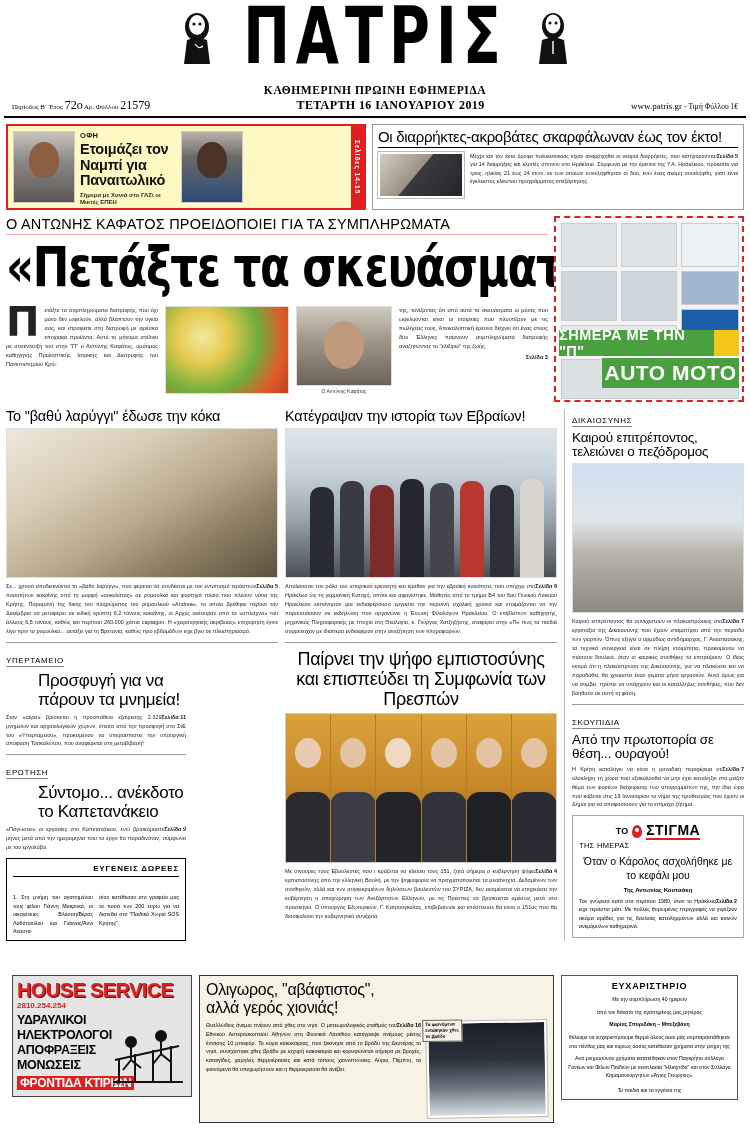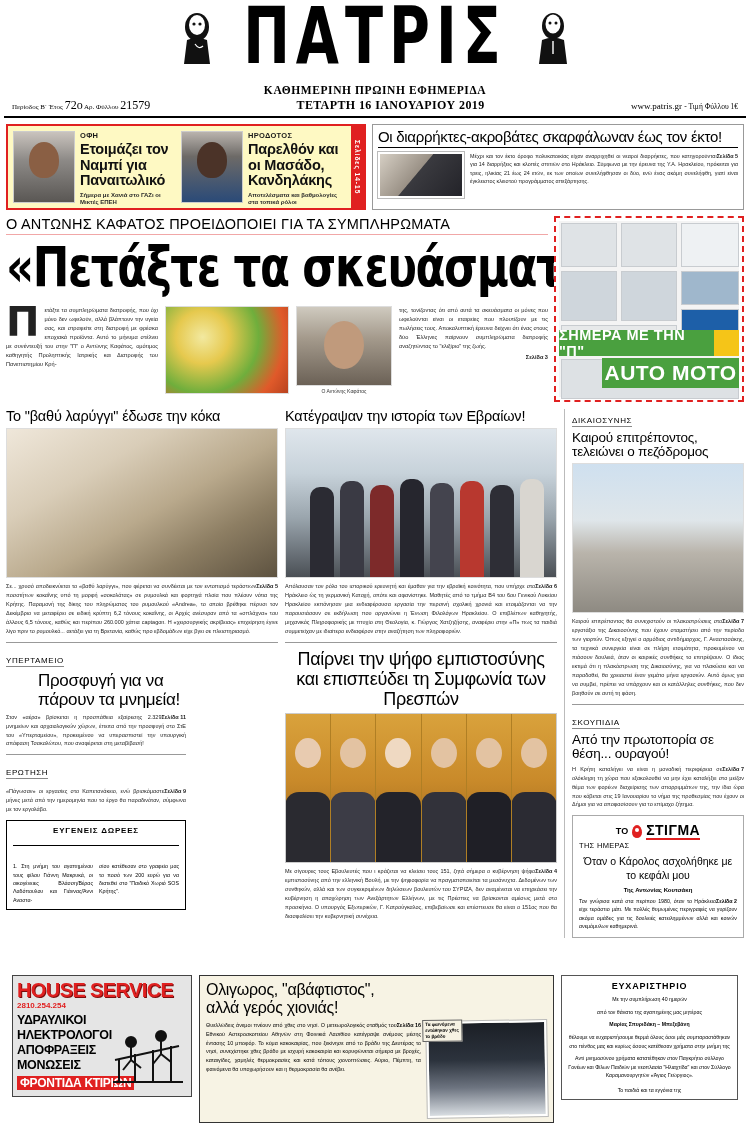--- a/index.html
+++ b/index.html
@@ -143,21 +143,21 @@
   .hr-thin { border-top:1px solid #999; margin:6px 0; }
   .big2 { font-size:17px; line-height:1.12; letter-spacing:-0.3px;margin-left:32px; }
   .big3 { font-size:18px; line-height:1.12; letter-spacing:-0.3px; text-align:center; }
   .parl-img { width:100%; height:150px; border:1px solid #ccc; display:flex; }
   .parl-img .slot { flex:1; background: linear-gradient(180deg,#d9a23c 0%, #c98a2a 45%, #8f5f1b 100%); border-right:1px solid #b07f24; position:relative; overflow:hidden;}
   .parl-img .slot:last-child { border-right:none; }
   .parl-img .slot .hd { position:absolute; left:50%; top:24px; transform:translateX(-50%); width:26px; height:30px; border-radius:50%; background:#e3c3a2; }
   .parl-img .slot .bd { position:absolute; left:50%; bottom:0; transform:translateX(-50%); width:46px; height:70px; border-radius:14px 14px 0 0; background:#2a2a30; }
 
   .donate-box { border:1px solid #000; padding:5px 6px; margin-top:6px; }
-  .donate-title { text-align:center; font-weight:700; font-size:8px; letter-spacing:0.8px; border-bottom:1px solid #000; padding-bottom:10px; margin-bottom:16px; }
+  .donate-title { text-align:right; font-weight:700; font-size:8px; letter-spacing:0.8px; border-bottom:1px solid #000; padding-bottom:3px; margin-bottom:16px; }
   .donate-cols { display:flex; gap:6px; font-size:5.3px; line-height:1.6; text-align:justify; }
 
   .stigma-box { border:1px solid #aaa; padding:6px; margin-top:6px; }
   .stigma-head { display:flex; align-items:center; justify-content:center; gap:4px; }
   .stigma-to { font-size:9px; font-weight:700; }
   .stigma-pin { width:10px; height:13px; background:#e02020; border-radius:50% 50% 50% 50%/60% 60% 40% 40%; position:relative; }
   .stigma-pin:after { content:""; position:absolute; left:3px; top:3.5px; width:4px; height:4px; border-radius:50%; background:#fff; }
   .stigma-word { font-size:14px; font-weight:700; letter-spacing:0.5px; border-bottom:2px solid #e02020; }
   .stigma-day { text-align:left; font-size:7.5px; margin-top:1px; letter-spacing:0.3px; }
   .stigma-q { text-align:center; font-size:10.5px; line-height:1.25; margin-top:5px; }
@@ -242,25 +242,20 @@
         <div class="sport-txt">
           <div class="sport-kicker">ΟΦΗ</div>
           <div class="sport-head">Ετοιμάζει τον Ναμπί για Παναιτωλικό</div>
           <div class="sport-sub">Σήμερα με Χανιά στο ΓΑΖι οι Μικτές ΕΠΕΗ</div>
         </div>
       </div>
       <div class="sport-item" style="padding-right:16px;">
         <div class="sport-photo p2">
             <div class="face-oval dark"></div>
           </div>
-        <div class="sport-txt">
-          <div class="sport-kicker">ΗΡΟΔΟΤΟΣ</div>
-          <div class="sport-head">Παρελθόν και οι Μασάδο, Κανδηλάκης</div>
-          <div class="sport-sub">Αποτελέσματα και βαθμολογίες στα τοπικά ρόλοι</div>
-        </div>
       </div>
       <div class="side-pages">
         <span>Σελίδες 14-15</span>
       </div>
     </div>
 
     <div class="burglar-box">
       <div class="burglar-head">Οι διαρρήκτες-ακροβάτες σκαρφάλωναν έως τον έκτο!</div>
       <div class="burglar-body">
         <div class="burglar-photo"></div>
@@ -327,20 +322,21 @@
       <div style="display:flex;gap:7px;">
         <div style="width:180px;">
           <div class="kicker-ul">ΥΠΕΡΤΑΜΕΙΟ</div>
           <div class="big2">Προσφυγή για να πάρουν τα μνημεία!</div>
           <div class="body-txt">
             <span class="pg">Σελίδα 11</span>
             <span>Στον «αέρα» βρίσκεται η προσπάθεια εξαίρεσης 2.329 μνημείων και αρχαιολογικών χώρων, έπειτα από την προσφυγή στο ΣτΕ του «Υπερταμείου», προκειμένου να υπερασπιστεί την υπουργική απόφαση Τσακαλώτου, που αναφέρεται στη μεταβίβασή!</span>
           </div>
           <div class="hr-thin"></div>
           <div class="kicker-ul">ΕΡΩΤΗΣΗ</div>
+          <div class="big2">Σύντομο... ανέκδοτο το Καπετανάκειο</div>
           <div class="body-txt">
             <span class="pg">Σελίδα 9</span>
             <span>«Πάγωσαν» οι εργασίες στο Καπετανάκειο, ενώ βρισκόμαστε μήνες μετά από την ημερομηνία που το έργο θα παραδινόταν, σύμφωνα με τον εργολάβο.</span>
           </div>
           <div class="donate-box">
             <div class="donate-title">ΕΥΓΕΝΕΙΣ ΔΩΡΕΕΣ</div>
             <div class="donate-cols">
               <div style="flex:1;">1. Στη μνήμη του αγαπημένου τους φίλου Γιάννη Μακρυκά, οι οικογένειες Βλάσση/Βέρας Λαδόπουλου και Γιάννας/Άννι Αναστα-</div>
               <div style="flex:1;">σίου κατέθεσαν στο γραφείο μας το ποσό των 200 ευρώ για να διατεθεί στο "Παιδικό Χωριό SOS Κρήτης".</div>
             </div>

